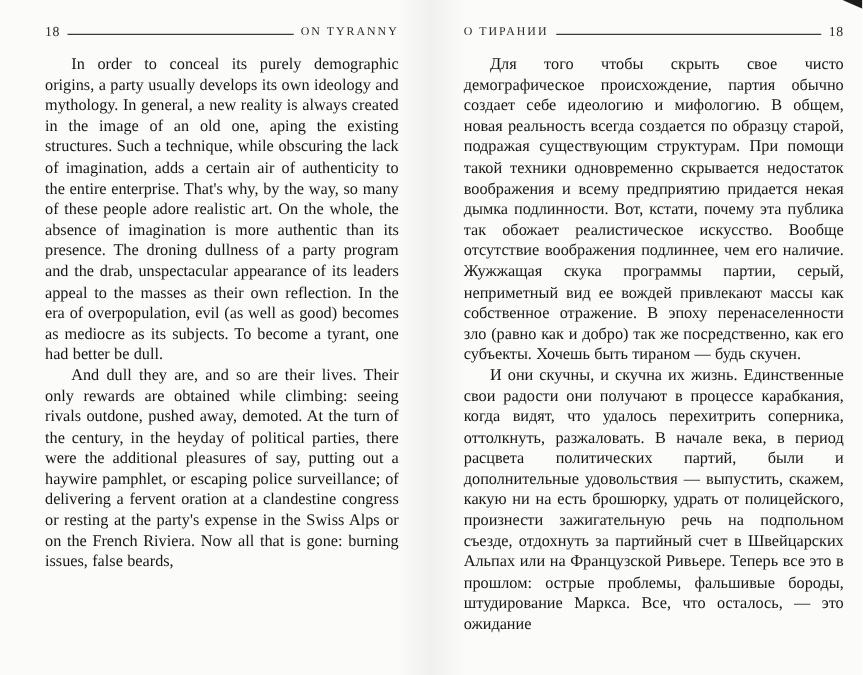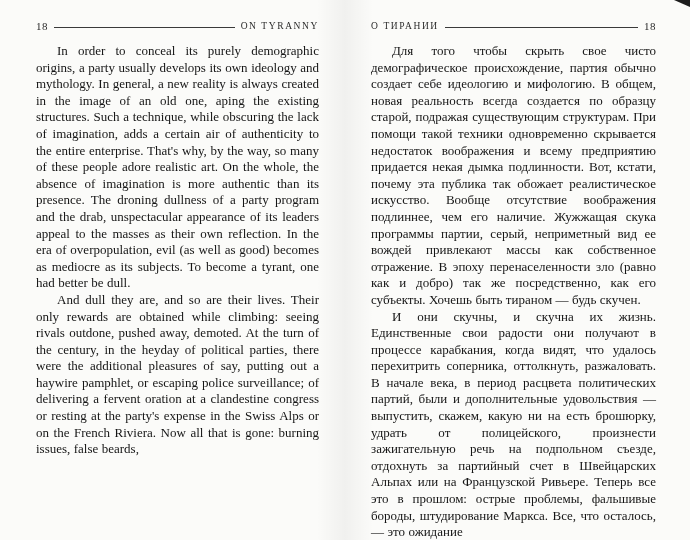--- a/index.html
+++ b/index.html
@@ -37,21 +37,21 @@
   }
   .page {
     position: absolute;
     top: 0;
     width: 345px;
     height: 540px;
     box-sizing: border-box;
     padding-top: 19px;
   }
   .page.left  { left: 0;   padding-left: 36px; padding-right: 26px; }
-  .page.right { left: 345px; padding-left: 26px; padding-right: 34px; }
+  .page.right { left: 345px; padding-left: 26px; padding-right: 15px; }
 
   .running-head {
     display: flex;
     align-items: center;
     height: 14px;
     margin-bottom: 10px;
     font-size: 10.5px;
     color: #2a2a2a;
   }
   .running-head .pagenum {

